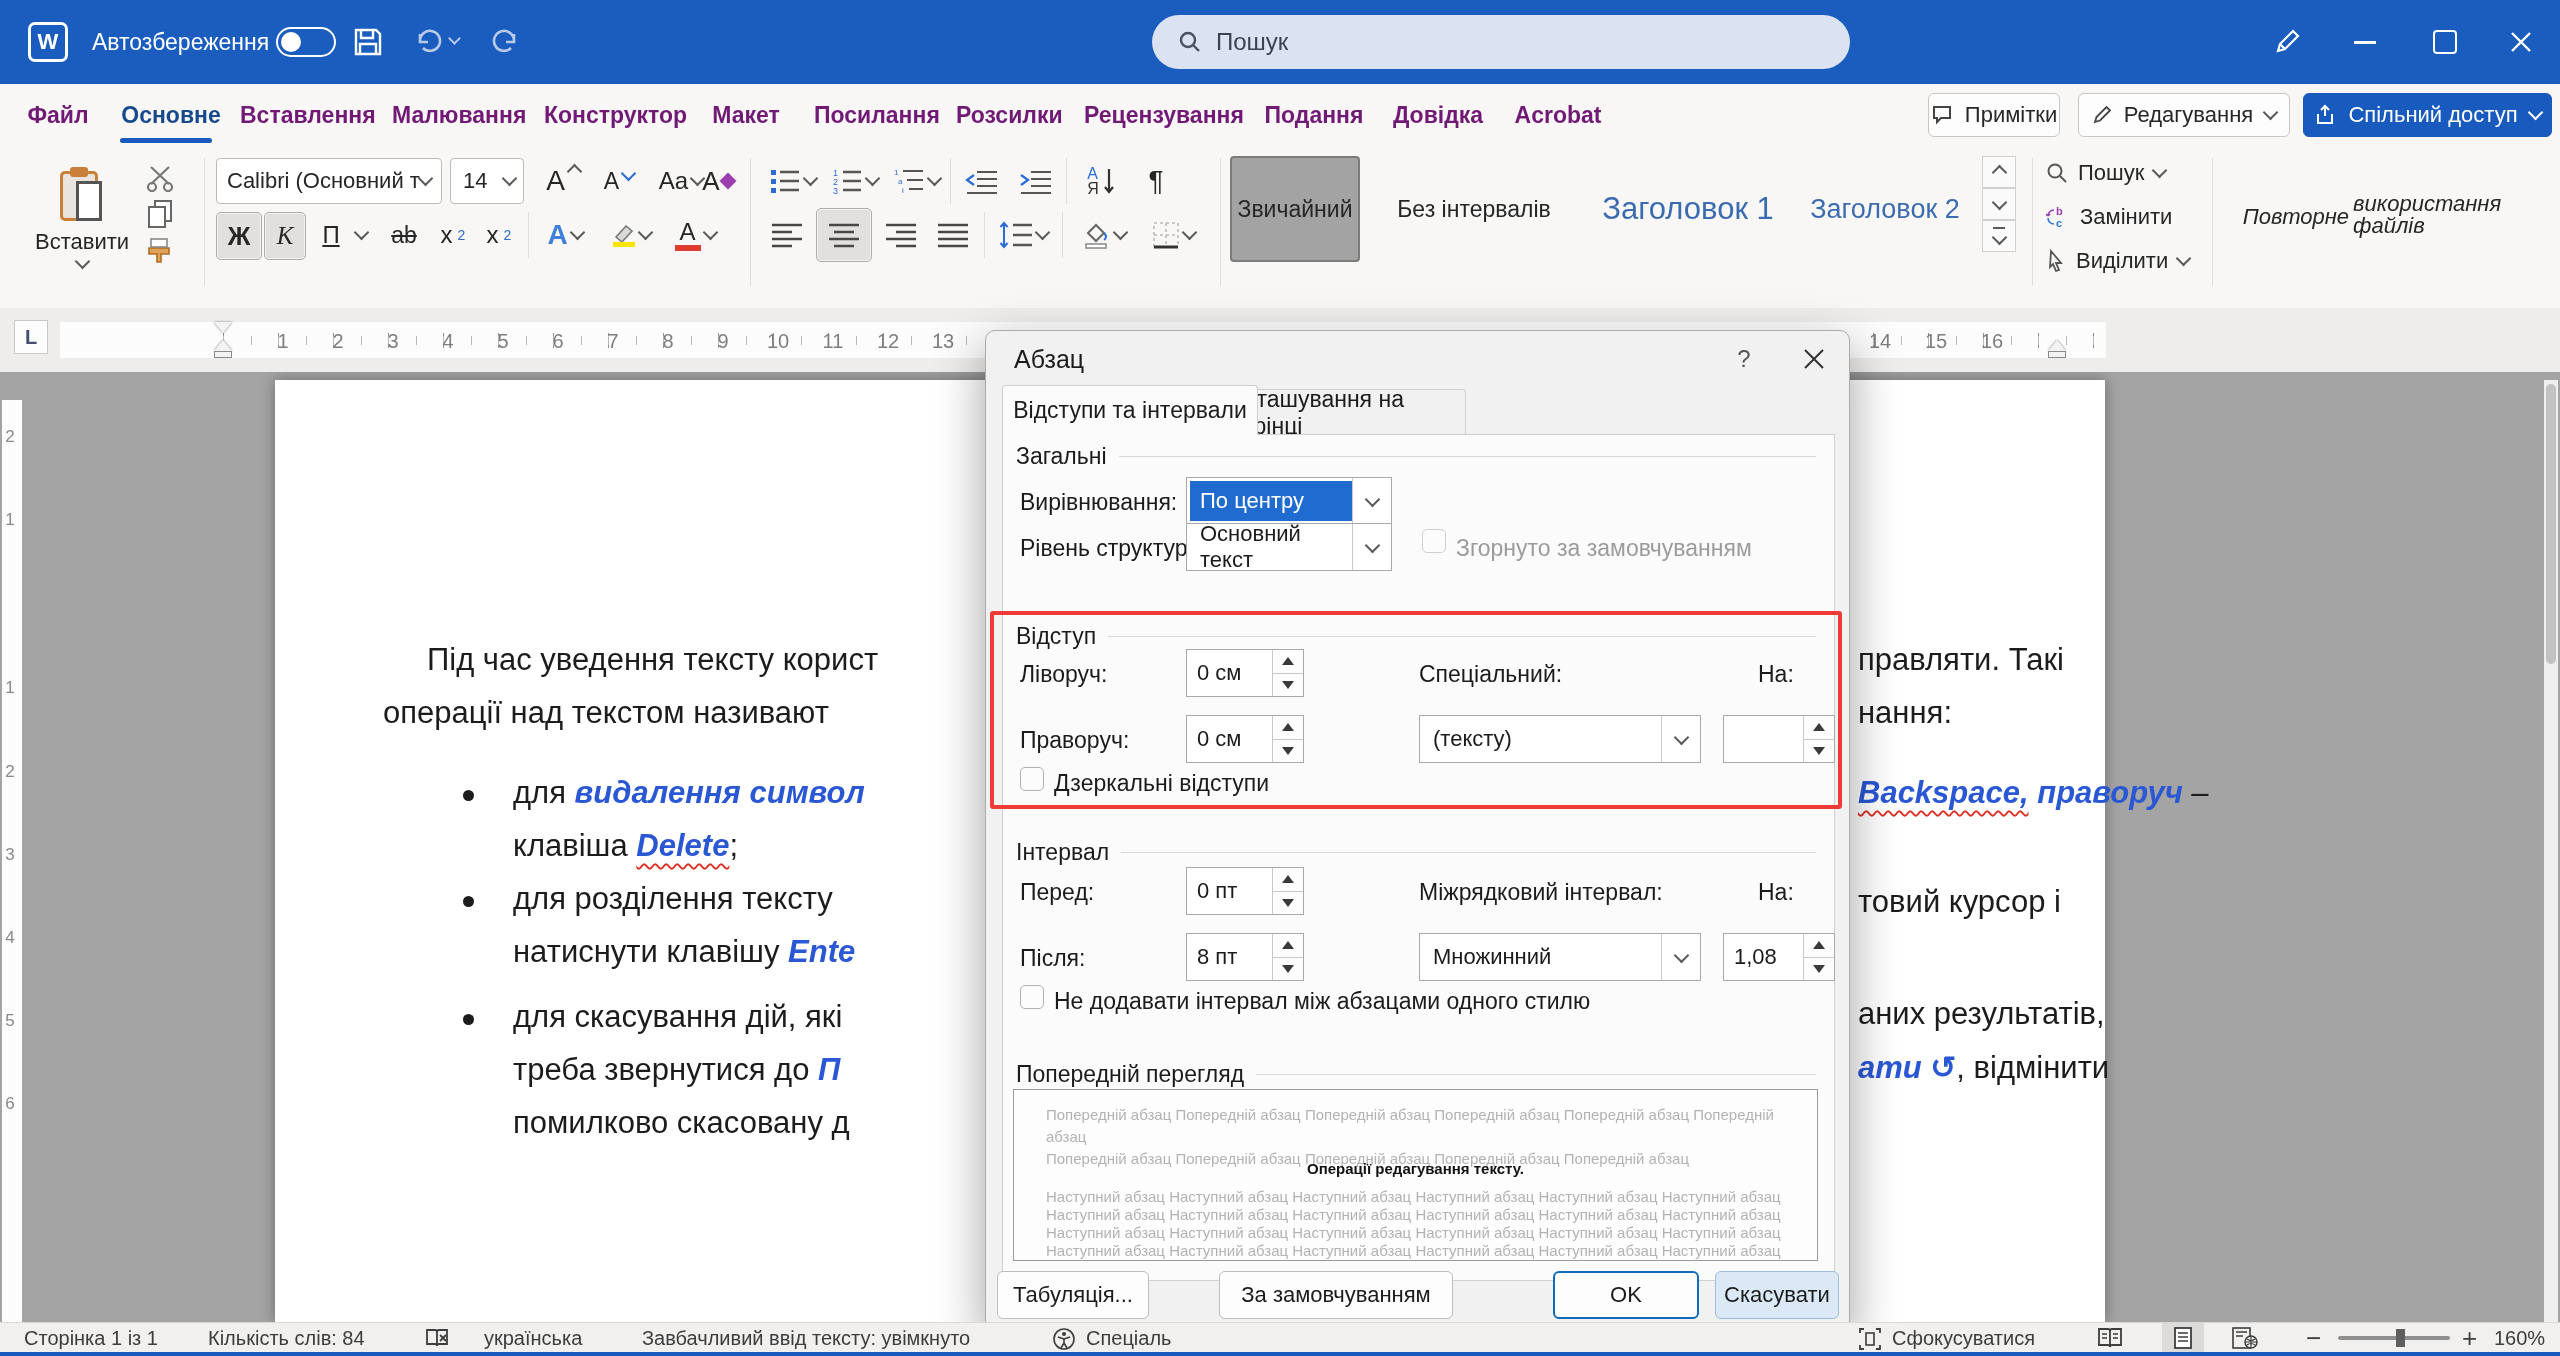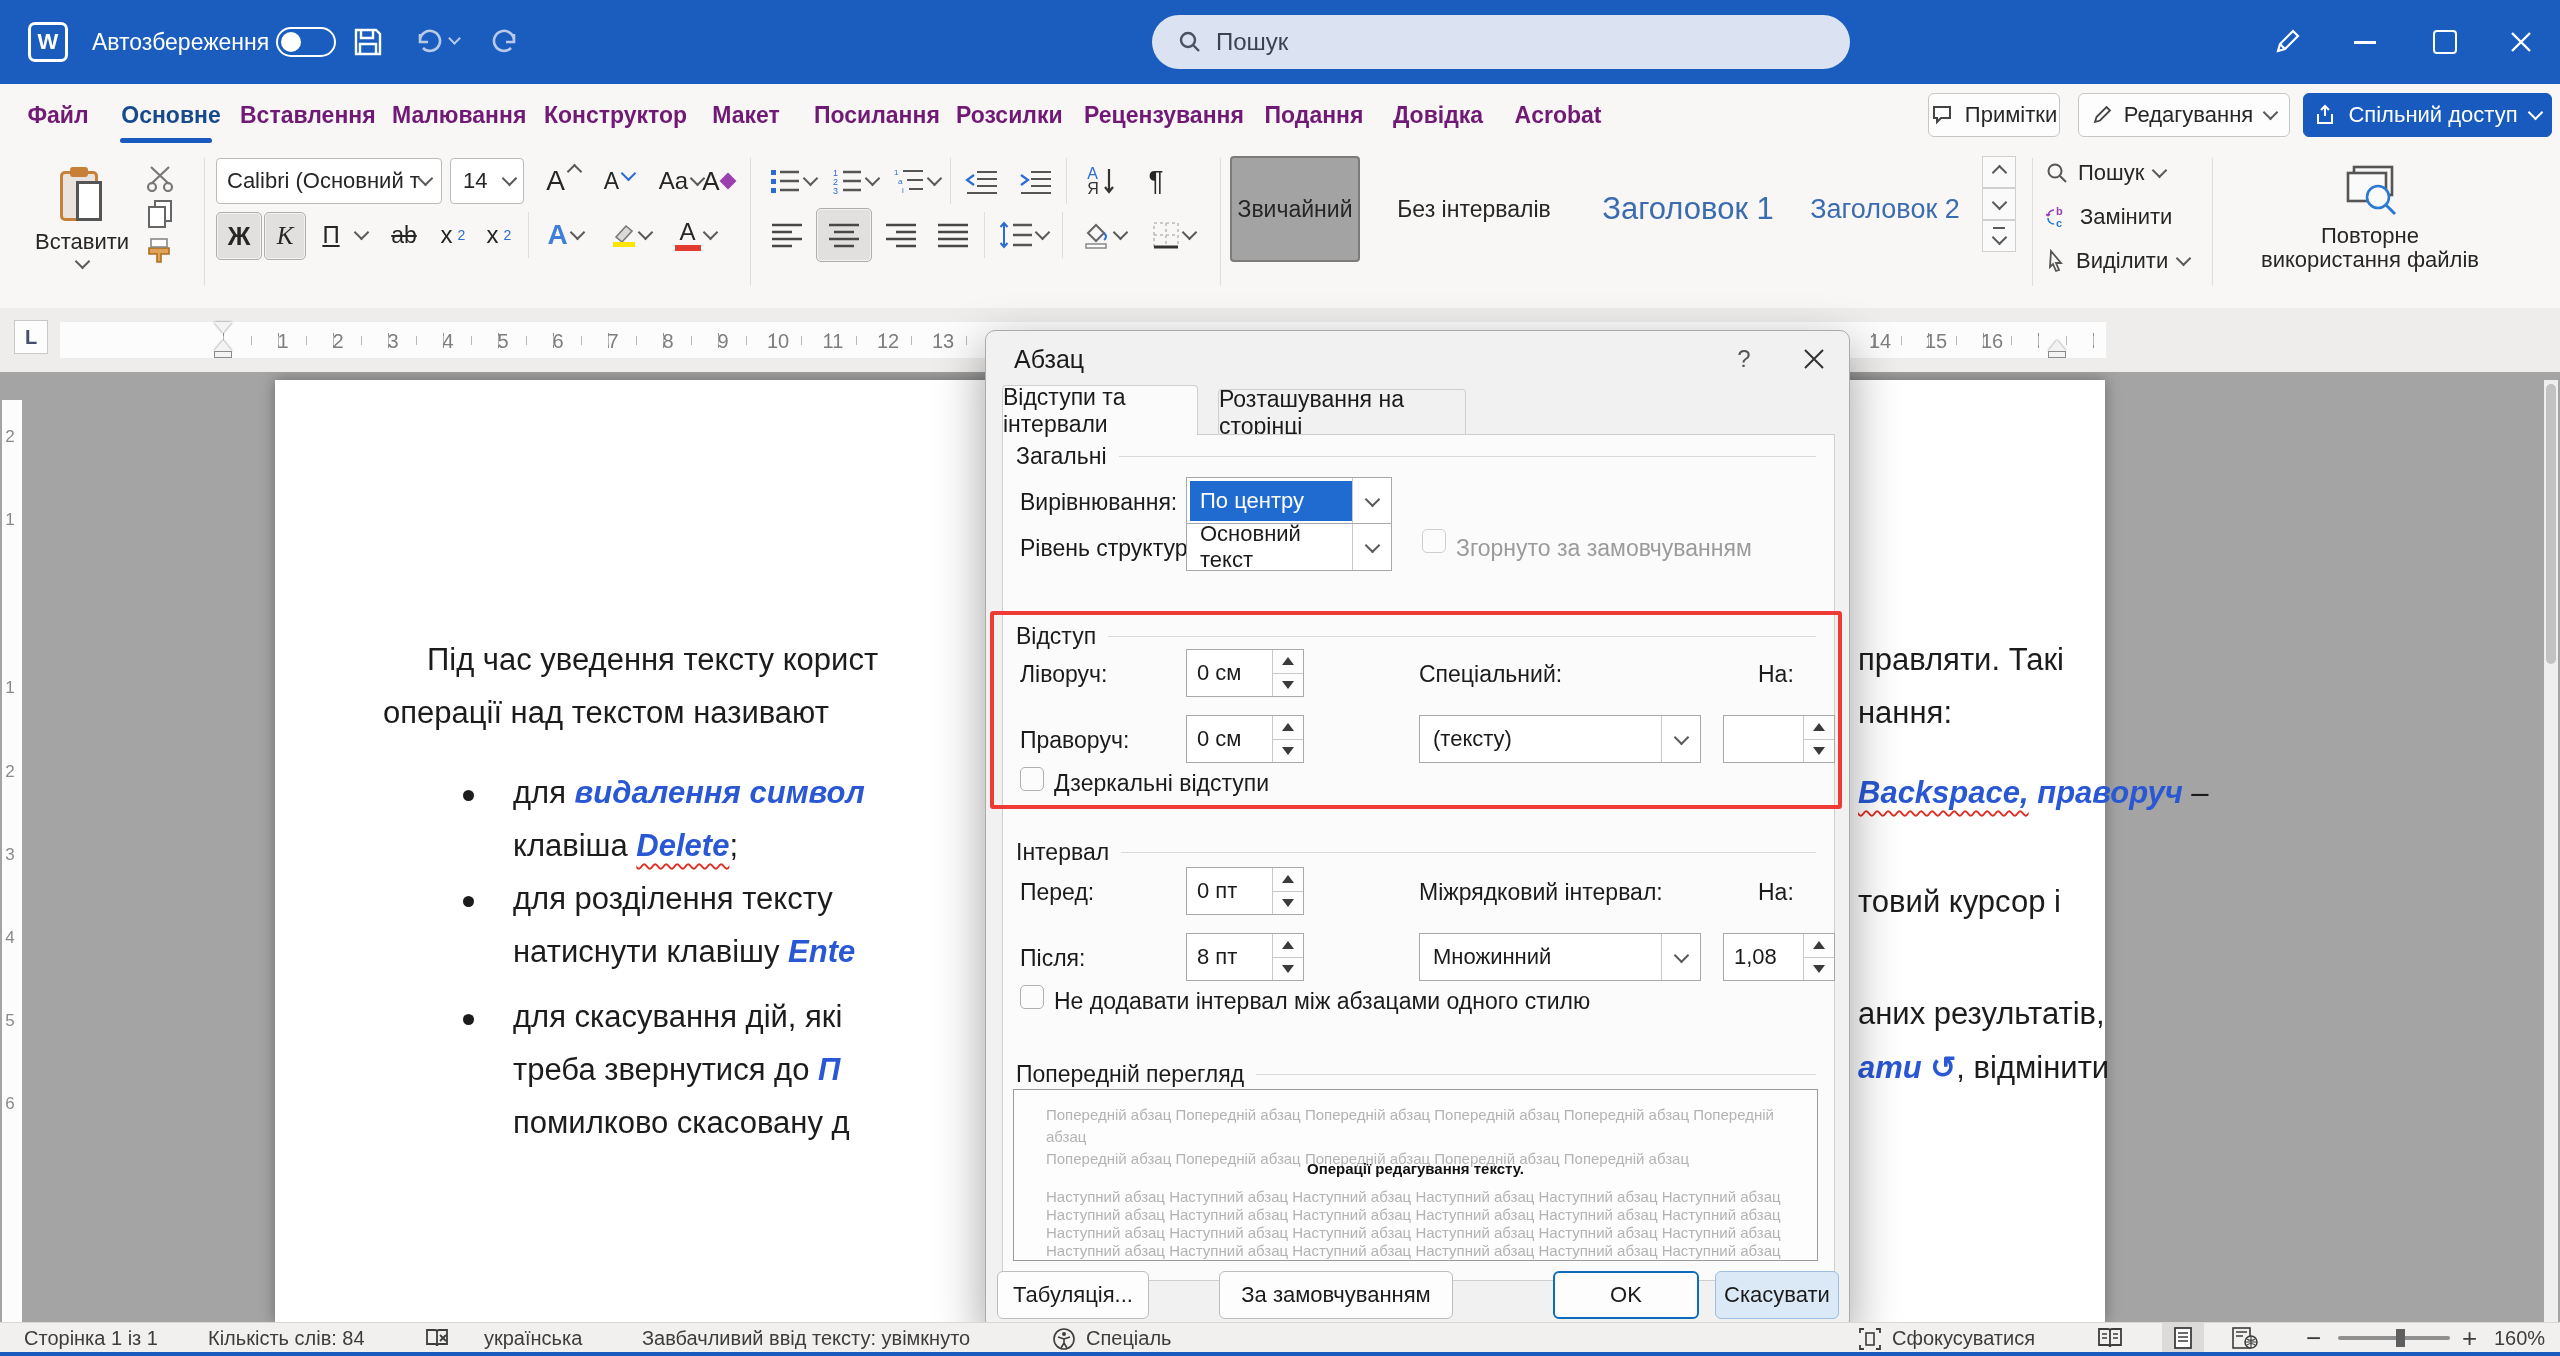--- a/index.html
+++ b/index.html
@@ -442,21 +442,21 @@
     <div class="rbtn" style="left:2046px;top:98px;height:34px;gap:10px;font-size:22px;">
       <svg width="20" height="24" viewBox="0 0 20 24">
           <path d="M5 2 L15 14 L10 14 L13 21 L10 22 L7 15 L4 18 Z" fill="none" stroke="#555" stroke-width="1.8"></path>
         </svg>
       <span>Виділити</span>
         <i class="chev"></i>
     </div>
     <span class="glabel" style="left:2040px;width:170px;">Редагування</span>
     <div class="vr" style="left:2212px;"></div>
 
-    <div class="rbtn" style="left:2240px;top:10px;width:260px;height:122px;flex-direction:column;gap:4px;">
+    <div class="rbtn" style="left:2240px;top:10px;width:260px;height:122px;flex-direction:row;gap:4px;font-style:italic;">
       <svg width="60" height="56" viewBox="0 0 60 56">
         <rect x="14" y="4" width="38" height="28" fill="none" stroke="#555" stroke-width="2.6"></rect>
         <rect x="8" y="10" width="38" height="28" fill="#fbfafa" stroke="#555" stroke-width="2.6"></rect>
         <circle cx="38" cy="34" r="11" fill="#fbfafa" stroke="#2b79d0" stroke-width="2.6"></circle>
         <path d="M46 42 L55 51" stroke="#2b79d0" stroke-width="3"></path>
         </svg>
       <span style="font-size:22px;line-height:26px;">Повторне</span>
       <span style="font-size:22px;line-height:22px;margin-top:-4px;">використання файлів</span>
     </div>
     <span class="glabel" style="left:2222px;width:296px;">Повторне використання фай...</span>
@@ -530,21 +530,21 @@
 
   <div id="dialog" class="ab">
     <span class="ab" style="left:28px;top:14px;font-size:25px;">Абзац</span>
     <div class="ab" style="left:730px;top:8px;width:56px;height:40px;display:flex;align-items:center;justify-content:center;font-size:24px;color:#555;">?</div>
     <div class="ab" style="left:804px;top:8px;width:48px;height:40px;display:flex;align-items:center;justify-content:center;">
       <svg width="22" height="22" viewBox="0 0 22 22">
           <path d="M2 2 L20 20 M20 2 L2 20" stroke="#333" stroke-width="2"></path>
         </svg>
     </div>
 
-    <div class="ab" style="left:16px;top:54px;width:196px;height:50px;background:#fbfbfb;border:1px solid #cfcfcf;border-bottom:none;border-radius:4px 4px 0 0;
+    <div class="ab" style="left:16px;top:54px;width:256px;height:50px;background:#fbfbfb;border:1px solid #cfcfcf;border-bottom:none;border-radius:4px 4px 0 0;
          display:flex;align-items:center;justify-content:center;box-sizing:border-box;z-index:2;">
       <span>Відступи та інтервали</span>
     </div>
     <div class="ab" style="left:232px;top:58px;width:248px;height:46px;background:#f1f1f1;border:1px solid #cfcfcf;border-bottom:none;border-radius:4px 4px 0 0;
          display:flex;align-items:center;justify-content:center;box-sizing:border-box;">
       <span>Розташування на сторінці</span>
     </div>
     <div class="ab" style="left:16px;top:103px;width:833px;height:847px;background:#fbfbfb;border:1px solid #cfcfcf;box-sizing:border-box;"></div>
 
     <div class="dcap" style="left:30px;top:112px;width:800px;">

